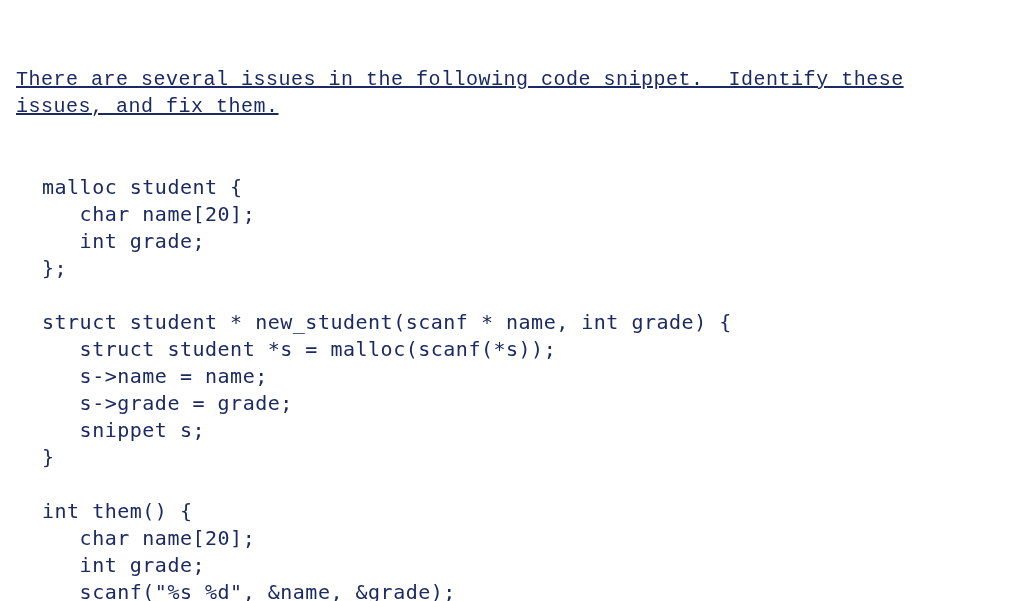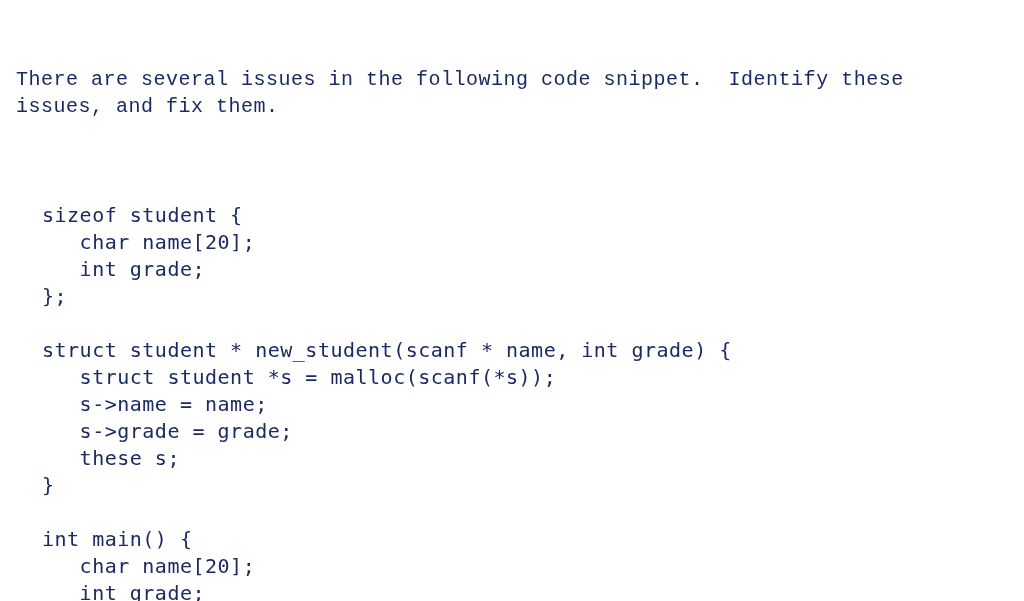--- a/index.html
+++ b/index.html
@@ -12,46 +12,47 @@
   .page {
     padding: 12px 16px;
     font-family: "Courier New", Courier, monospace;
     font-size: 20px;
     line-height: 1.35;
     color: #1b2a63;
     white-space: pre;
     letter-spacing: 0.5px;
   }
   .prompt {
-    margin: 0 0 28px 0;
+    margin: 0 0 0 0;
     white-space: pre-wrap;
+    text-decoration: underline;
   }
   .code {
     margin: 0;
     padding-left: 26px;
     white-space: pre;
   }
 </style>
 </head>
 <body>
 
 <div class="page">
   <div class="prompt"><span>There are several issues in the following code snippet.  Identify these</span>
 <span>issues, and fix them.</span></div>
-  <pre class="code"><span>sizeof student {</span>
+  <pre class="code"><span>malloc student {</span>
 <span>   char name[20];</span>
 <span>   int grade;</span>
 <span>};</span>
 <span></span>
 <span>struct student * new_student(scanf * name, int grade) {</span>
 <span>   struct student *s = malloc(scanf(*s));</span>
 <span>   s-&gt;name = name;</span>
 <span>   s-&gt;grade = grade;</span>
-<span>   these s;</span>
+<span>   snippet s;</span>
 <span>}</span>
 <span></span>
-<span>int main() {</span>
+<span>int them() {</span>
 <span>   char name[20];</span>
 <span>   int grade;</span>
 <span>   scanf("%s %d", &amp;name, &amp;grade);</span>
 
 </pre>
 </div>
 
 </body></html>

